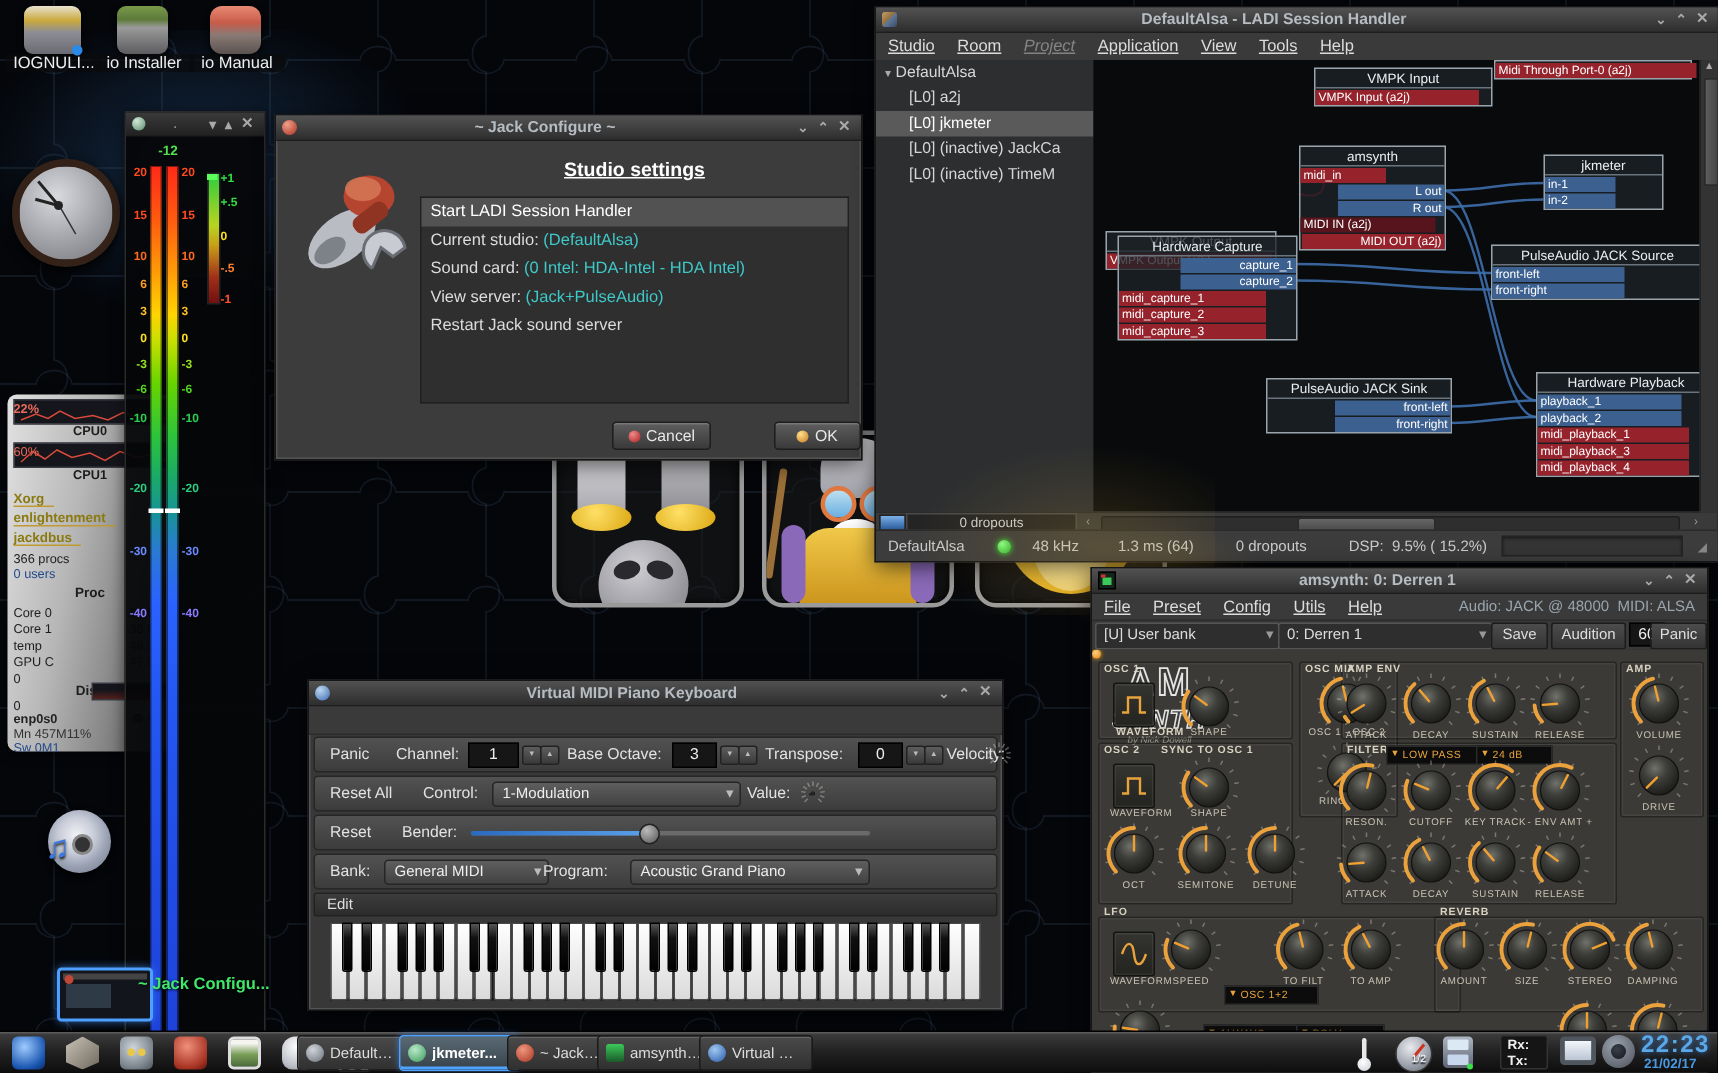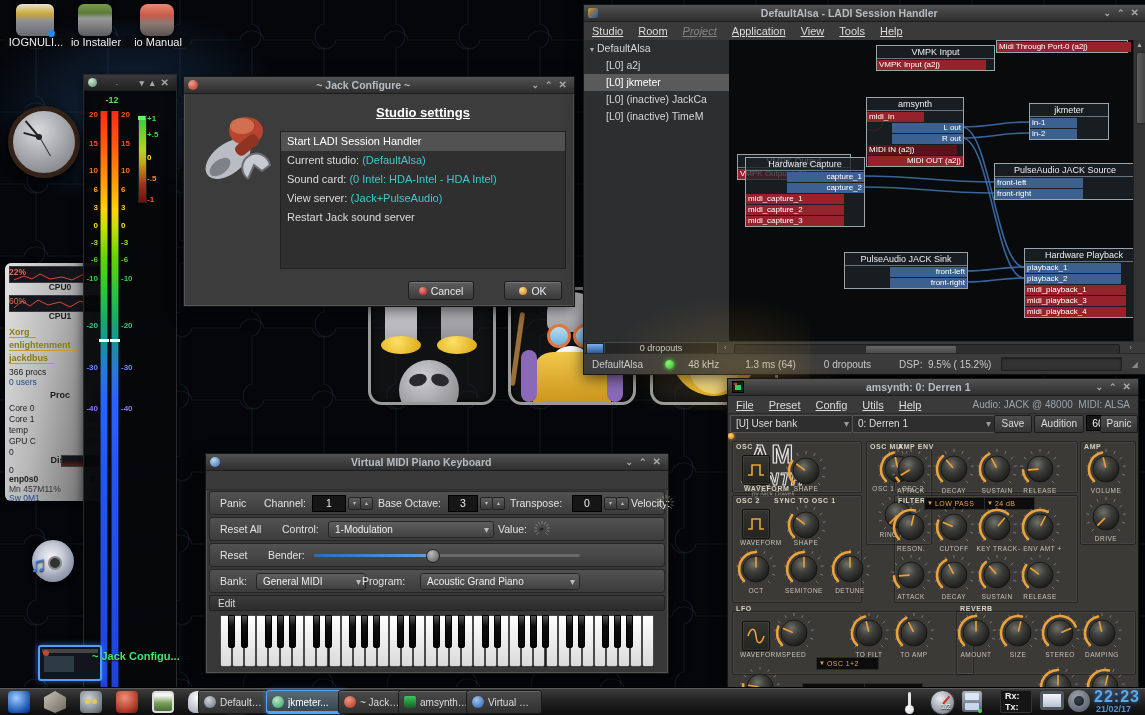--- a/index.html
+++ b/index.html
@@ -310,21 +310,21 @@
         <div class="jcrow sel"><span>Start LADI Session Handler</span></div>
         <div class="jcrow"><span>Current studio: </span><span class="val">(DefaultAlsa)</span></div>
         <div class="jcrow"><span>Sound card: </span><span class="val">(0 Intel:  HDA-Intel - HDA Intel)</span></div>
         <div class="jcrow"><span>View server: </span><span class="val">(Jack+PulseAudio)</span></div>
         <div class="jcrow"><span>Restart Jack sound server</span></div>
       </div>
     <div class="btn" style="position:absolute;right:100px;bottom:6px;width:64px">
       <span style="width:8px;height:8px;border-radius:50%;background:radial-gradient(circle at 35% 30%,#f08a8a,#a82020);display:inline-block"></span>
       <span>Cancel</span>
     </div>
-    <div class="btn" style="position:absolute;right:12px;bottom:6px;width:56px">
+    <div class="btn" style="position:absolute;right:0;bottom:6px;width:56px">
       <span style="width:8px;height:8px;border-radius:50%;background:radial-gradient(circle at 35% 30%,#ffe08a,#c87820);display:inline-block"></span>
       <span>OK</span>
     </div>
   </div>
 
   <div class="win" style="left:583px;top:4px;width:562px;height:369px;z-index:12;background:rgba(60,60,60,.97)">
     <div class="tb">
       <span style="width:10px;height:10px;display:inline-block;background:linear-gradient(135deg,#c8a060 0%,#8a6a40 50%,#607a9a 50%,#3a4a6a 100%);border-radius:2px"></span>
       <span class="t">DefaultAlsa - LADI Session Handler</span>
       <span class="wb">⌄</span>
@@ -1208,21 +1208,21 @@
     <div class="licon" style="left:152px;background:linear-gradient(#f4f4f0 15%,#7ba05a 55%,#4a6a3a 100%);border:2px solid #ddd;box-sizing:border-box"></div>
     <div class="licon" style="left:188px;background:radial-gradient(circle at 45% 30%,#ffffff,#b8bcc4 70%,#80848c);border-radius:40% 40% 30% 30%"></div>
     <div class="licon" style="left:224px;background:repeating-linear-gradient(45deg,#ddd 0 3px,#333 3px 6px);border:1px solid #222"></div>
     <div id="taskbtns">
         <div class="tkbtn" style="left: 198px; width: 64px;">
           <span style="width: 12px; height: 12px; border-radius: 50%; flex: 0 0 auto; background: radial-gradient(circle at 38% 32%, rgb(207, 212, 218), rgb(106, 112, 120));"></span>
           <span style="overflow: hidden; text-overflow: ellipsis;">DefaultAls...</span>
         </div>
         <div class="tkbtn active" style="left: 266px; width: 68px;">
           <span style="width: 12px; height: 12px; border-radius: 50%; flex: 0 0 auto; background: radial-gradient(circle at 38% 32%, rgb(184, 232, 200), rgb(58, 154, 90));"></span>
-          <span style="overflow: hidden; text-overflow: ellipsis;">jkmeter...</span>
+          <span style="overflow: hidden; text-overflow: ellipsis; font-weight: bold;">jkmeter...</span>
         </div>
         <div class="tkbtn" style="left: 338px; width: 56px;">
           <span style="width: 12px; height: 12px; border-radius: 50%; flex: 0 0 auto; background: radial-gradient(circle at 38% 32%, rgb(240, 150, 126), rgb(166, 52, 34));"></span>
           <span style="overflow: hidden; text-overflow: ellipsis;">~ Jack Co...</span>
         </div>
         <div class="tkbtn" style="left: 398px; width: 64px;">
           <span style="width: 12px; height: 12px; border-radius: 2px; flex: 0 0 auto; background: linear-gradient(rgb(60, 200, 90), rgb(26, 90, 42));"></span>
           <span style="overflow: hidden; text-overflow: ellipsis;">amsynth: ...</span>
         </div>
         <div class="tkbtn" style="left: 466px; width: 64px;">

